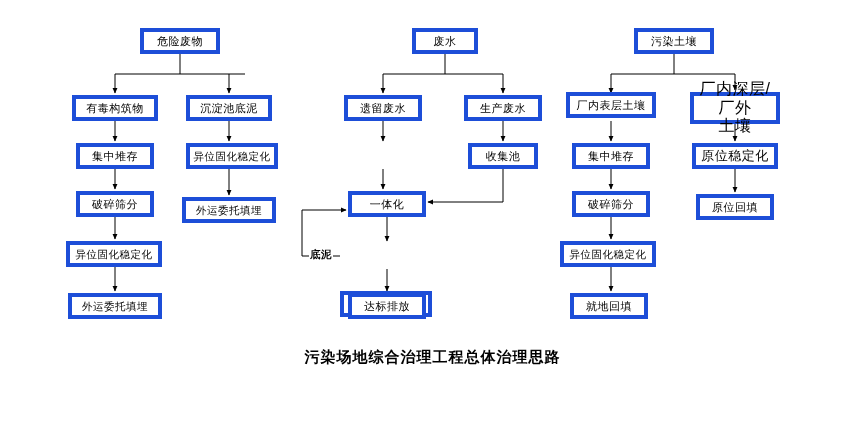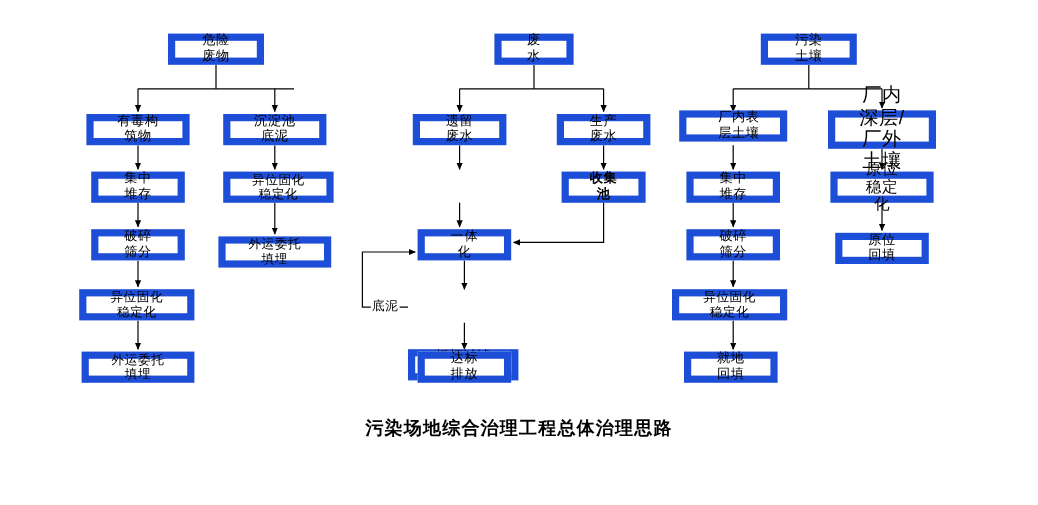--- a/index.html
+++ b/index.html
@@ -14,46 +14,47 @@
   #canvas {
     position: relative;
     width: 865px;
     height: 421px;
     background: #ffffff;
     overflow: hidden;
   }
   .node {
     position: absolute;
     box-sizing: border-box;
-    border: 6px solid #1d4ed8;
+    border: 4px solid #1d4ed8;
     background: #ffffff;
     display: flex;
     align-items: center;
     justify-content: center;
     text-align: center;
     font-size: 11px;
     line-height: 1.15;
     letter-spacing: 0.5px;
-    padding: 1px 17px;
+    padding: 1px 3px;
     white-space: pre-line;
   }
   .svg-layer {
     position: absolute;
     left: 0;
     top: 0;
     width: 865px;
     height: 421px;
   }
   .edge-label {
     position: absolute;
     font-size: 10.5px;
     letter-spacing: 0.5px;
     background: #ffffff;
     padding: 0 1px;
     white-space: nowrap;
+    font-weight: bold;
   }
   .caption {
     position: absolute;
     width: 100%;
     text-align: center;
     font-weight: bold;
     font-size: 15px;
     letter-spacing: 1px;
   }
 </style>
@@ -120,21 +121,21 @@
   <div class="node" style="left:186px;top:95px;width:86px;height:26px;">沉淀池底泥</div>
   <div class="node" style="left:72px;top:95px;width:86px;height:26px;">有毒构筑物</div>
   <div class="node" style="left:344px;top:95px;width:78px;height:26px;">遗留废水</div>
   <div class="node" style="left:464px;top:95px;width:78px;height:26px;">生产废水</div>
   <div class="node" style="left:566px;top:92px;width:90px;height:26px;text-align:right;">厂内表层土壤</div>
   <div class="node" style="left:690px;top:92px;width:90px;height:32px;font-size:16px;">厂内深层/厂外
 土壤</div>
 
   <div class="node" style="left:76px;top:143px;width:78px;height:26px;">集中堆存</div>
   <div class="node" style="left:186px;top:143px;width:92px;height:26px;font-size:10.5px;">异位固化稳定化</div>
-  <div class="node" style="left:468px;top:143px;width:70px;height:26px;font-weight:bold;">收集池</div>
+  <div class="node" style="left:468px;top:143px;width:70px;height:26px;">收集池</div>
   <div class="node" style="left:572px;top:143px;width:78px;height:26px;">集中堆存</div>
   <div class="node" style="left:692px;top:143px;width:86px;height:26px;font-size:13px;">原位稳定化</div>
 
   <div class="node" style="left:76px;top:191px;width:78px;height:26px;">破碎筛分</div>
   <div class="node" style="left:182px;top:197px;width:94px;height:26px;font-size:10.5px;">外运委托填埋</div>
   <div class="node" style="left:348px;top:191px;width:78px;height:26px;">一体化</div>
   <div class="node" style="left:572px;top:191px;width:78px;height:26px;">破碎筛分</div>
   <div class="node" style="left:696px;top:194px;width:78px;height:26px;">原位回填</div>
 
   <div class="node" style="left:340px;top:243px;width:92px;height:26px;margin-top:48px;">板框过滤机</div>

